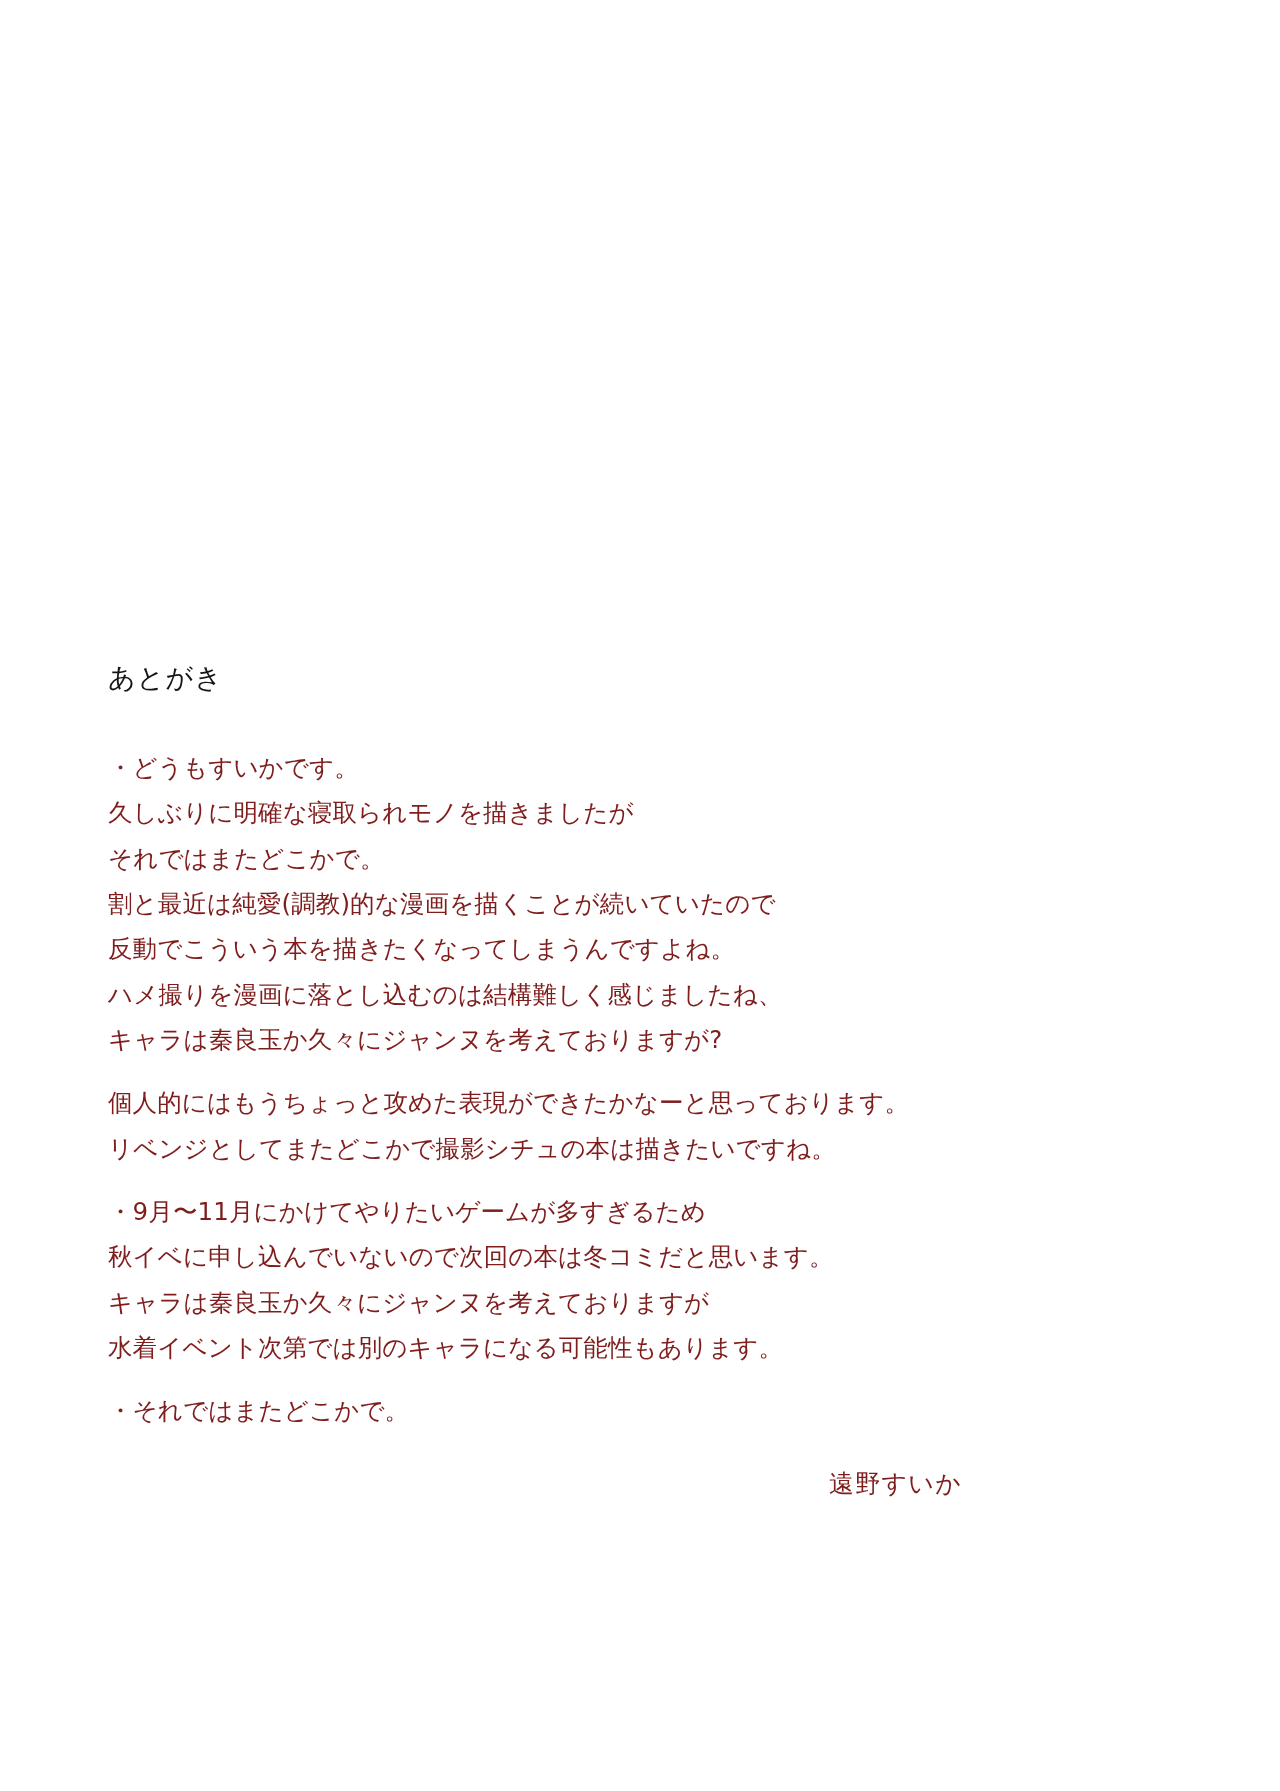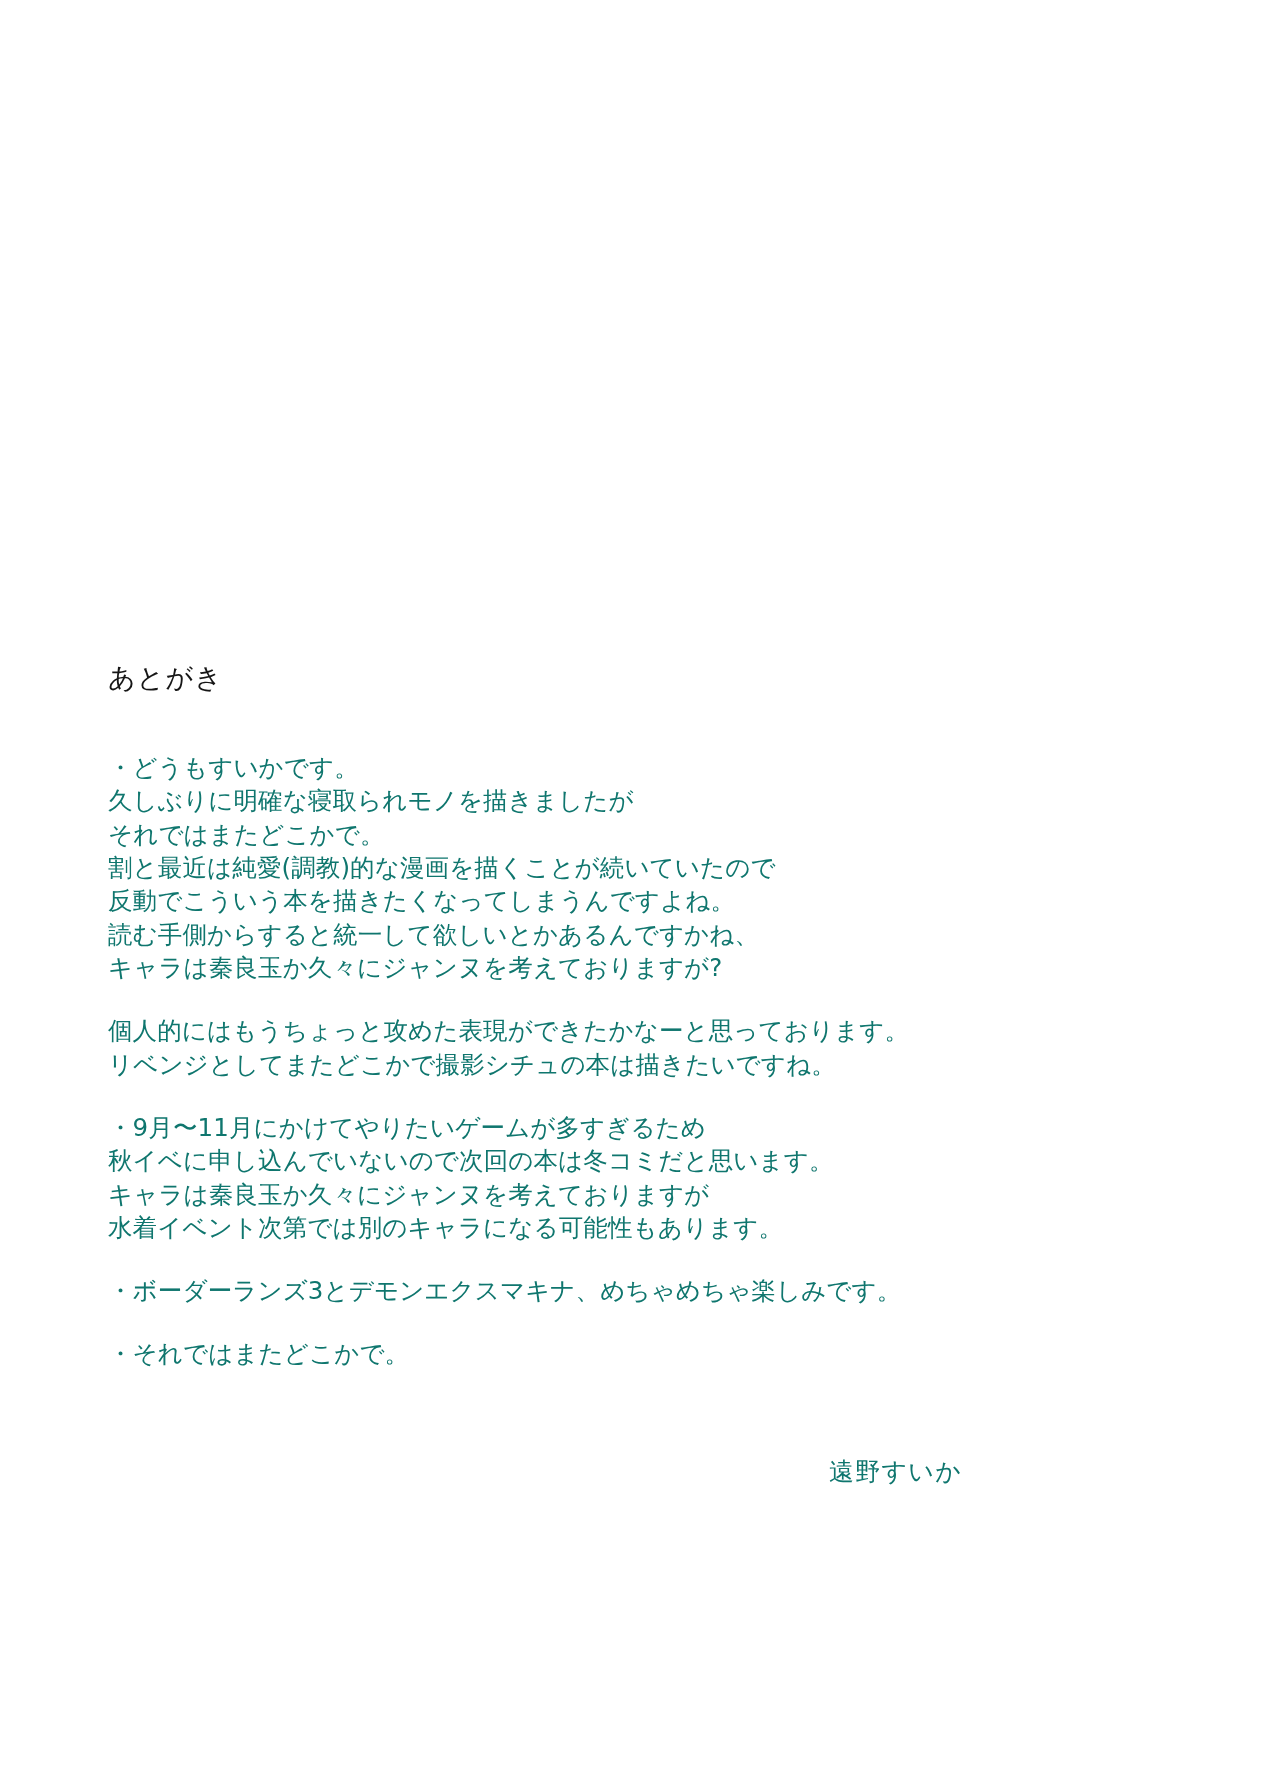--- a/index.html
+++ b/index.html
@@ -38,23 +38,24 @@
   .para {
     margin: 0 0 30px 0;
   }
   .para:last-child {
     margin-bottom: 0;
   }
   .line {
     font-size: 24.5px;
     line-height: 1.36;
     letter-spacing: 0.005em;
-    color: #0f766e;
+    color: #7f1d1d;
     white-space: pre;
     font-weight: 500;
+    margin-top: 12px;
   }
   .signature {
     position: absolute;
     left: 0;
     top: 1455px;
     width: 1092px;
     text-align: right;
     padding-right: 130px;
     box-sizing: border-box;
   }
@@ -72,40 +73,37 @@
   <div class="afterword">
 
     <h1 class="afterword-title">あとがき</h1>
 
     <div class="para">
       <div class="line">・どうもすいかです。</div>
       <div class="line">久しぶりに明確な寝取られモノを描きましたが</div>
       <div class="line">それではまたどこかで。</div>
       <div class="line">割と最近は純愛(調教)的な漫画を描くことが続いていたので</div>
       <div class="line">反動でこういう本を描きたくなってしまうんですよね。</div>
-      <div class="line">読む手側からすると統一して欲しいとかあるんですかね、</div>
+      <div class="line">ハメ撮りを漫画に落とし込むのは結構難しく感じましたね、</div>
       <div class="line">キャラは秦良玉か久々にジャンヌを考えておりますが?</div>
     </div>
 
 
     <div class="para">
       <div class="line">個人的にはもうちょっと攻めた表現ができたかなーと思っております。</div>
       <div class="line">リベンジとしてまたどこかで撮影シチュの本は描きたいですね。</div>
     </div>
 
     <div class="para">
       <div class="line">・9月〜11月にかけてやりたいゲームが多すぎるため</div>
       <div class="line">秋イベに申し込んでいないので次回の本は冬コミだと思います。</div>
       <div class="line">キャラは秦良玉か久々にジャンヌを考えておりますが</div>
       <div class="line">水着イベント次第では別のキャラになる可能性もあります。</div>
     </div>
 
-    <div class="para">
-      <div class="line">・ボーダーランズ3とデモンエクスマキナ、めちゃめちゃ楽しみです。</div>
-    </div>
 
     <div class="para">
       <div class="line">・それではまたどこかで。</div>
     </div>
 
   </div>
 
   <div class="signature">
     <span class="line">遠野すいか</span>
   </div>

